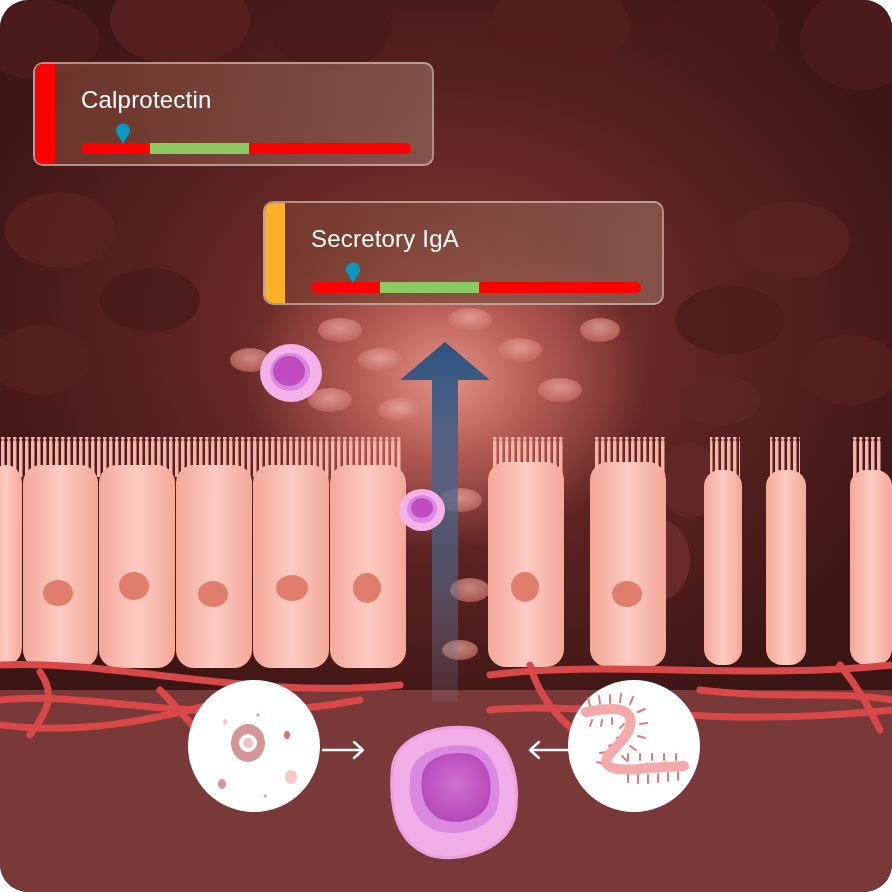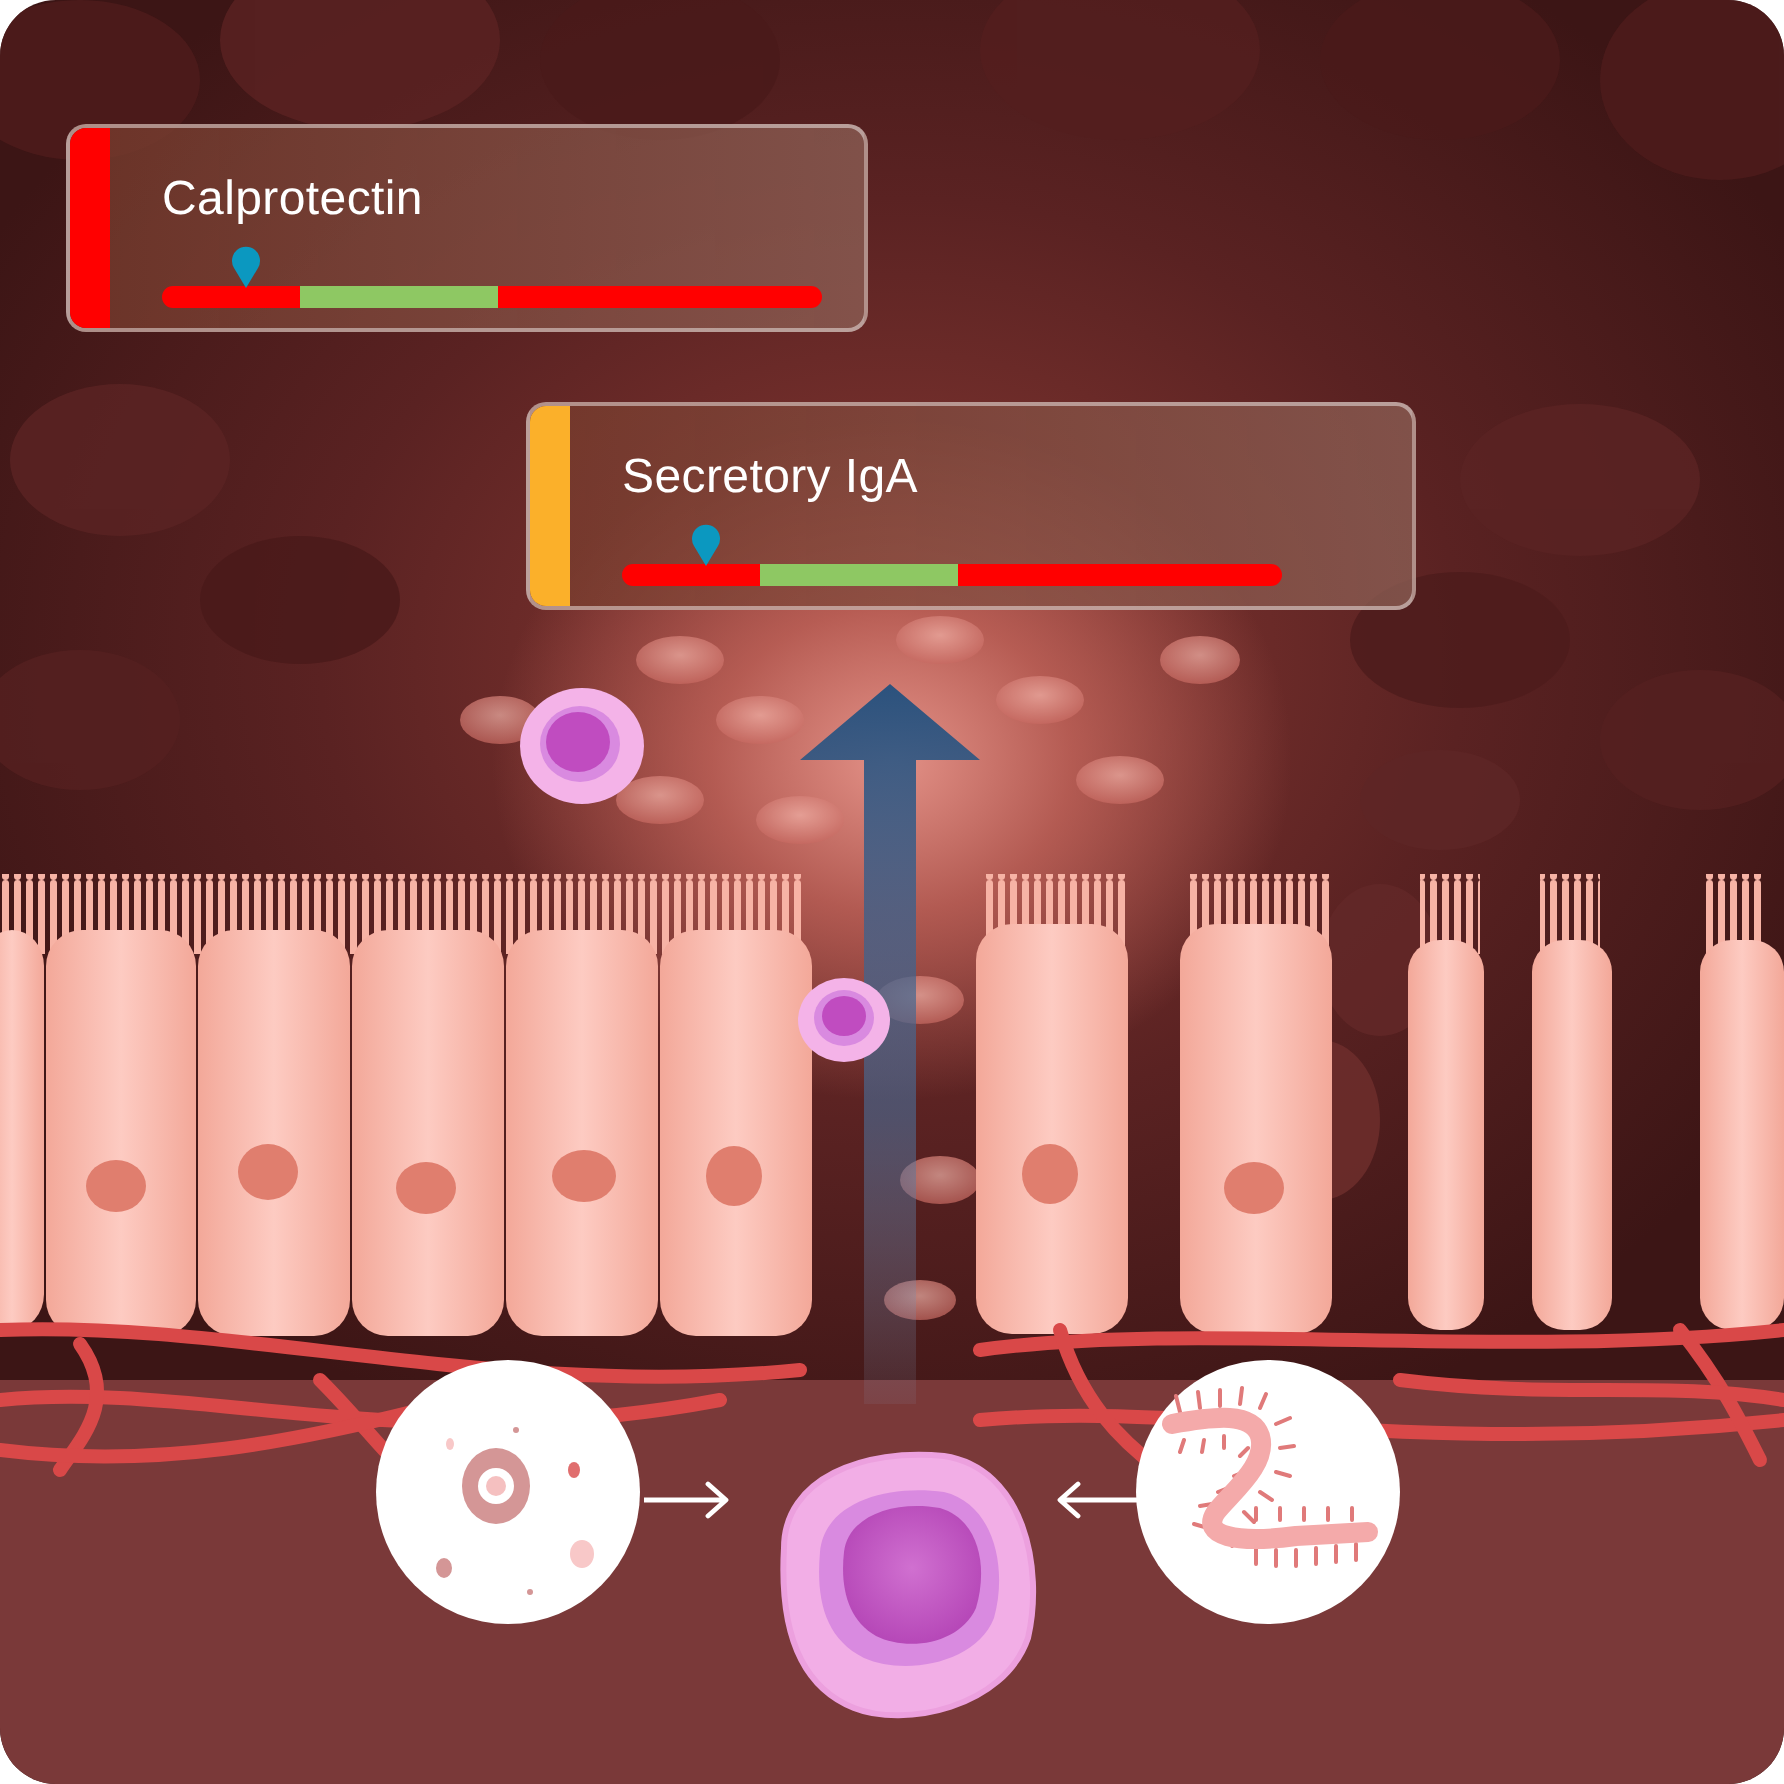--- a/index.html
+++ b/index.html
@@ -196,21 +196,21 @@
       <div class="seg" style="width:21%;background:#ff0000;"></div>
       <div class="seg" style="width:30%;background:#8ec863;"></div>
       <div class="seg" style="width:49%;background:#ff0000;"></div>
     </div>
     <svg class="marker" style="left:80px;top:58px;" viewBox="0 0 16 22">
         <path d="M8 22 L2 12 A7 7 0 1 1 14 12 Z" fill="#0b98c0"></path>
       </svg>
   </div>
 
 
-  <div class="card" style="left:263px;top:201px;width:445px;">
+  <div class="card" style="left:263px;top:201px;width:401px;">
     <div class="accent" style="background:#fbb02a;"></div>
     <div class="title">Secretory IgA</div>
     <div class="bar">
       <div class="seg" style="width:21%;background:#ff0000;"></div>
       <div class="seg" style="width:30%;background:#8ec863;"></div>
       <div class="seg" style="width:49%;background:#ff0000;"></div>
     </div>
     <svg class="marker" style="left:80px;top:58px;" viewBox="0 0 16 22">
         <path d="M8 22 L2 12 A7 7 0 1 1 14 12 Z" fill="#0b98c0"></path>
       </svg>

